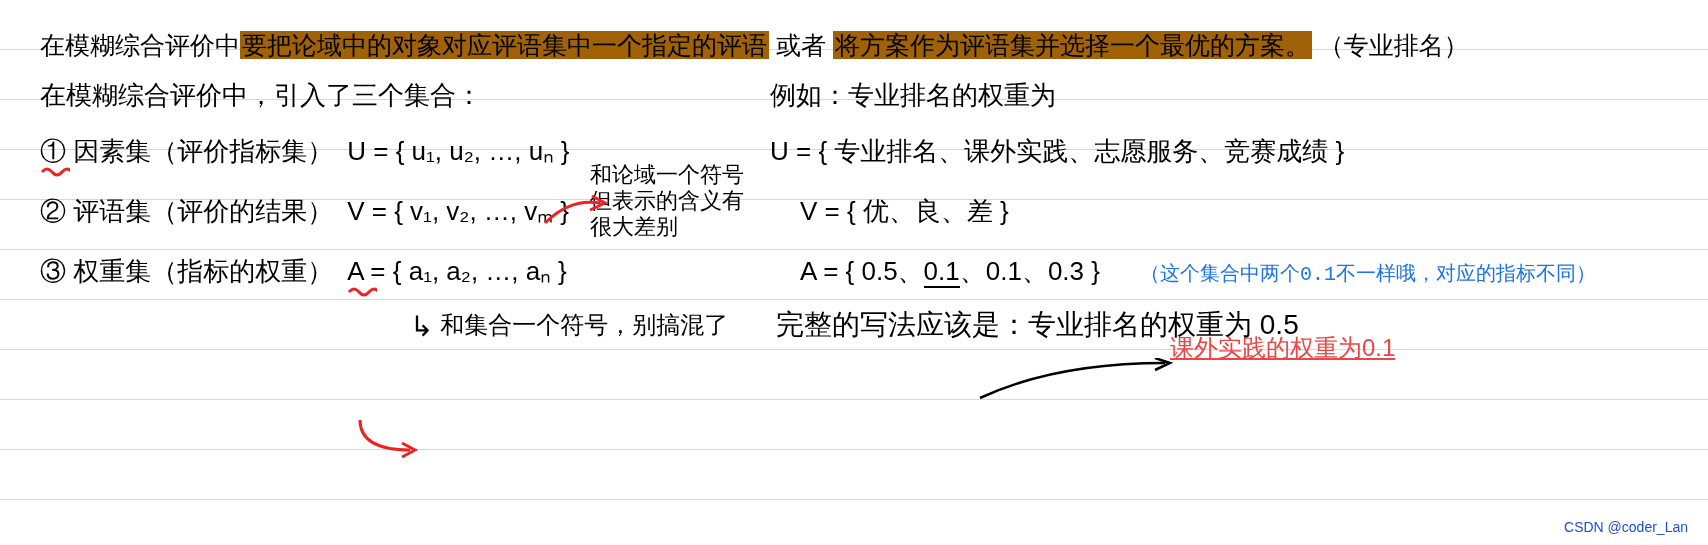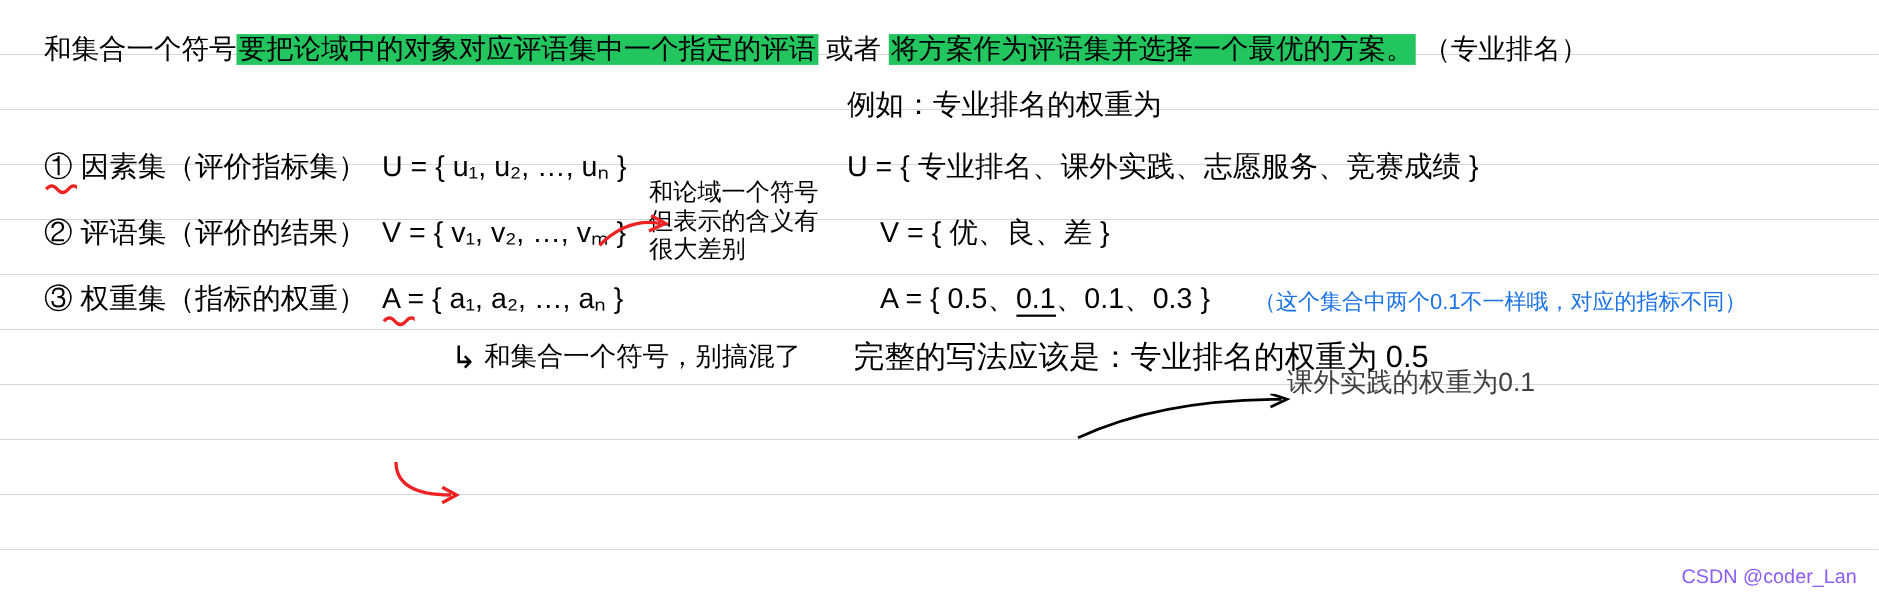--- a/index.html
+++ b/index.html
@@ -25,50 +25,50 @@
     z-index: 2;
     color: #000;
   }
   .row {
     position: relative;
     min-height: 50px;
     line-height: 50px;
     font-size: 26px;
     white-space: nowrap;
   }
-  .black { color: #404040; }
+  .black { color: #ef4444; text-decoration: underline; }
   .red { color: #000000; }
   .blue { color: #1a73e8; }
   .highlight {
-    background: #22c55e;
+    background: #a16207;
     padding: 0 2px;
   }
   .circled {
     display: inline-block;
     border: 2px solid #000;
     border-radius: 50%;
     width: 28px;
     height: 28px;
     line-height: 24px;
     text-align: center;
     font-size: 20px;
     vertical-align: middle;
     margin-right: 6px;
   }
   .col-left { display: inline-block; width: 300px; vertical-align: top; }
   .col-mid { display: inline-block; width: 380px; vertical-align: top; }
   .col-ex { display: inline-block; vertical-align: top; }
   .underline-red { border-bottom: 3px solid #e22; display: inline-block; line-height: 30px; }
-  .small { font-size: 20px; }
+  .small { font-size: 20px; font-family: Liberation Mono, monospace; }
   .watermark {
     position: absolute;
     right: 20px;
     bottom: 10px;
-    color: #8b5cf6;
-    font-size: 18px;
+    color: #1d4ed8;
+    font-size: 14px;
     font-family: sans-serif;
     z-index: 3;
   }
   .annotate {
     position: absolute;
     font-size: 22px;
     line-height: 26px;
   }
   .arrow-red-1 {
     position: absolute;
@@ -97,25 +97,26 @@
 </style>
 </head>
 <body>
 
 <div class="ruled-lines"></div>
 
 <div class="content">
 
 
   <div class="row" style="font-size:25px;">
-    <span>和集合一个符号</span><span class="highlight">要把论域中的对象对应评语集中一个指定的评语</span><span> 或者 </span><span class="highlight">将方案作为评语集并选择一个最优的方案。</span>
+    <span>在模糊综合评价中</span><span class="highlight">要把论域中的对象对应评语集中一个指定的评语</span><span> 或者 </span><span class="highlight">将方案作为评语集并选择一个最优的方案。</span>
     <span>（专业排名）</span>
   </div>
 
   <div class="row">
+    <span>在模糊综合评价中，引入了三个集合：</span>
     <span style="position:absolute;left:730px;">例如：专业排名的权重为</span>
   </div>
 
   <div class="annotate red" style="left:550px;top:142px;white-space:pre;">和论域一个符号
 但表示的含义有
 很大差别</div>
 
   <svg class="arrow-red-1">
     <path d="M5,35 Q30,10 60,15" stroke="#e22" stroke-width="3" fill="none"></path>
     <path d="M52,8 L65,15 L50,22" stroke="#e22" stroke-width="3" fill="none"></path>

